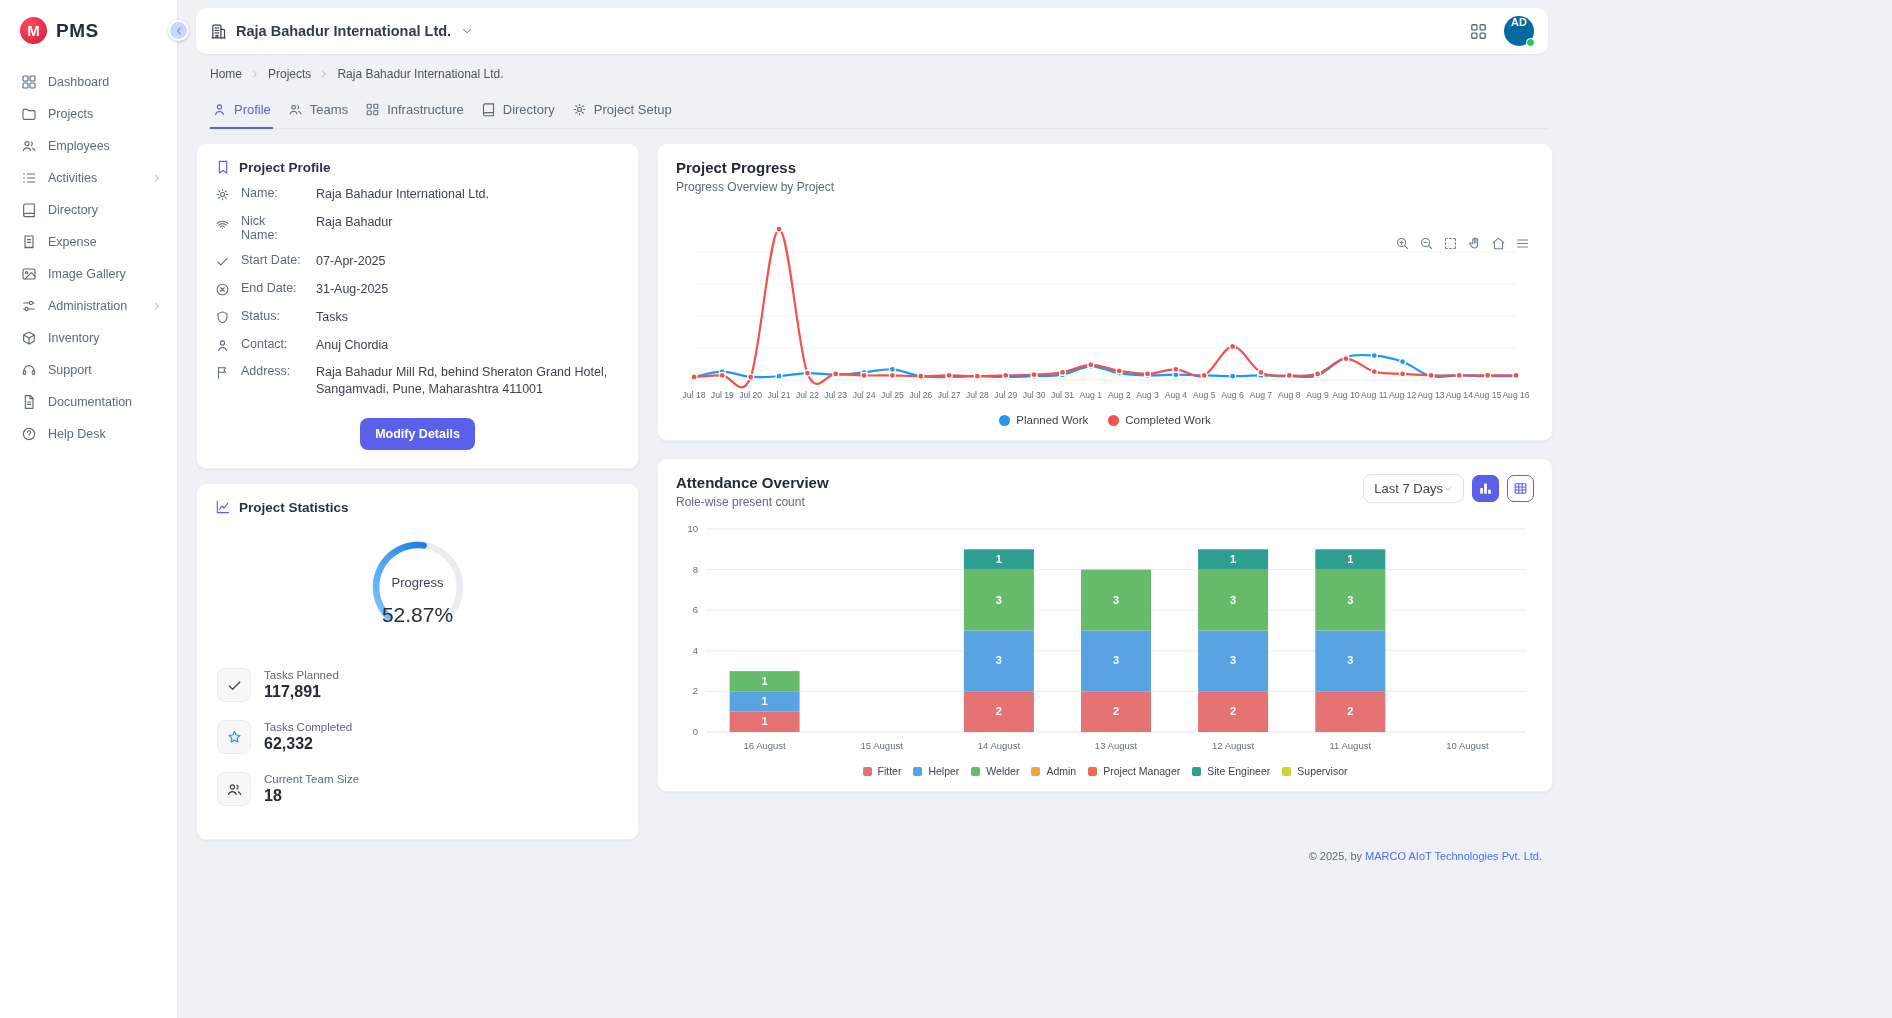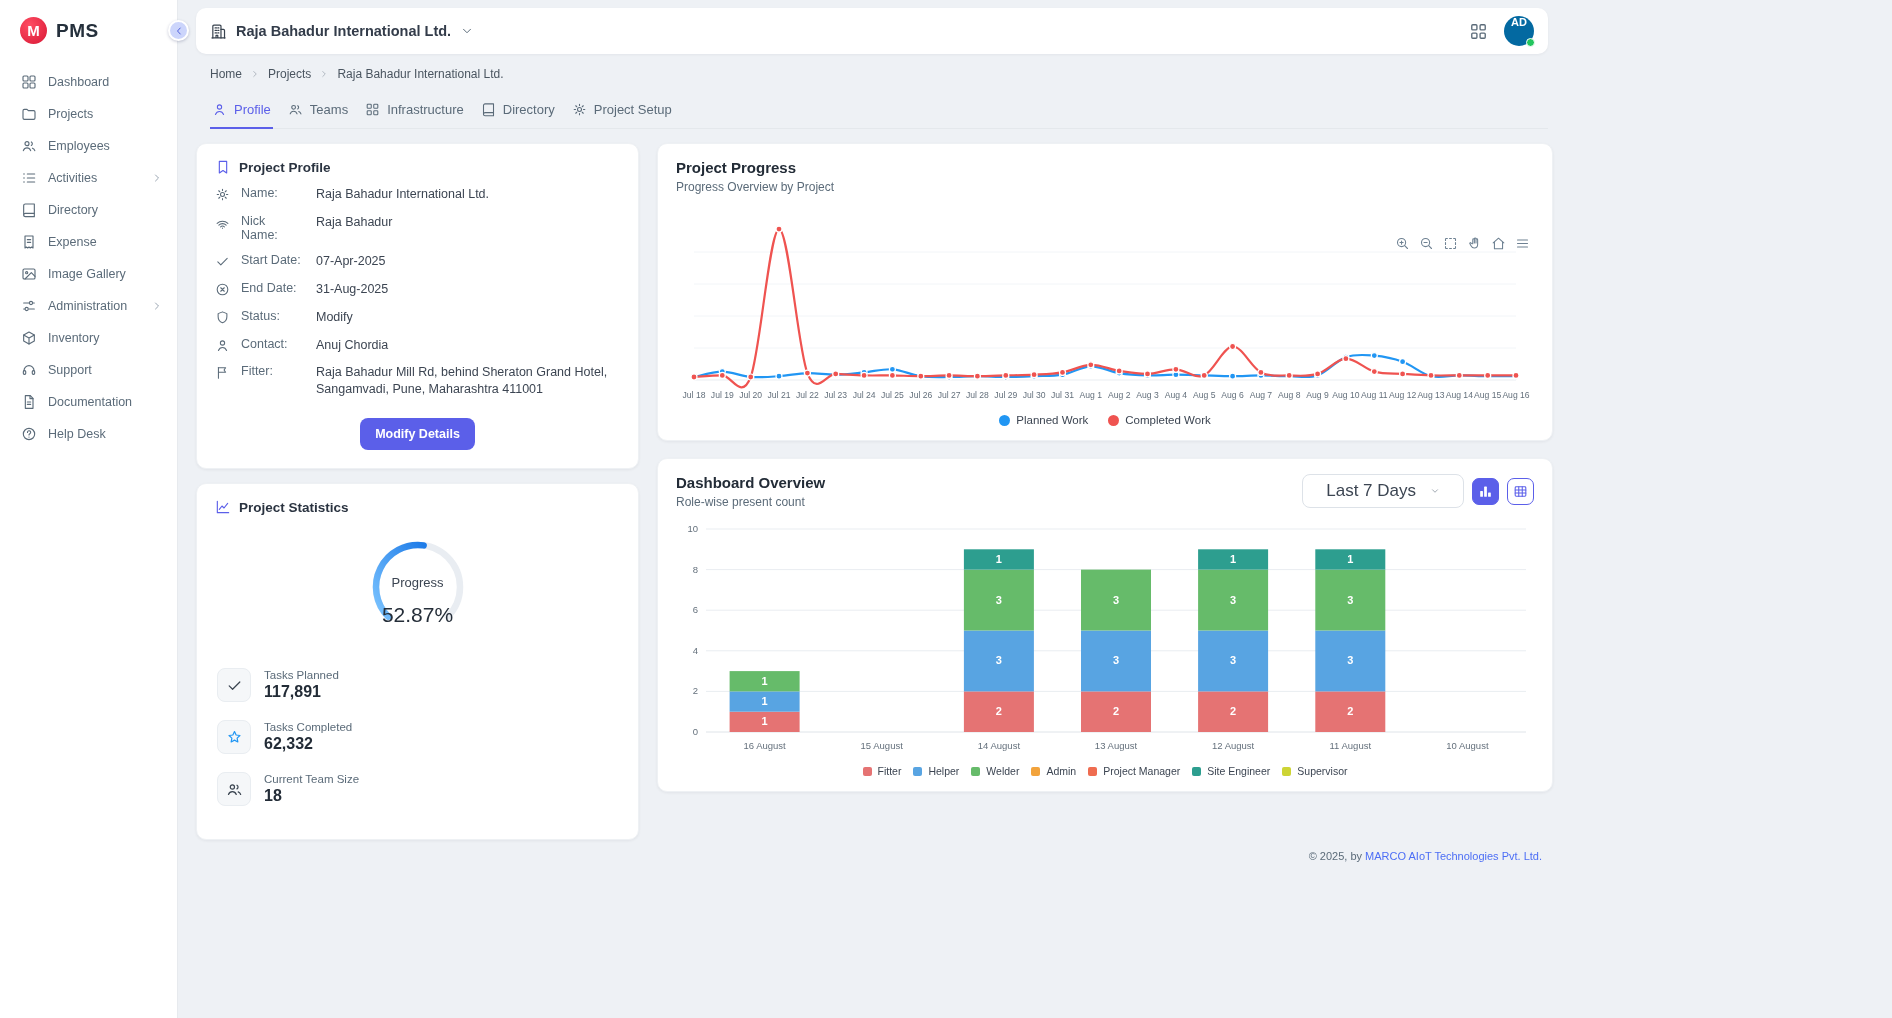--- a/index.html
+++ b/index.html
@@ -94,21 +94,21 @@
   .legend-item { display:flex; align-items:center; gap:6px; font-size:11.5px; color:#3c4552; cursor:pointer; }
   .legend-dot { width:11px; height:11px; border-radius:50%; }
   .legend-sq { width:9px; height:9px; border-radius:2px; }
   .bar-legend { flex-wrap:wrap; gap:12px; }
   .bar-legend .legend-item { font-size:10.5px; }
 
   
   .attendance-card { padding:15px 18px 12px; }
   .att-head { display:flex; align-items:flex-start; }
   .att-controls { margin-left:auto; display:flex; align-items:center; gap:8px; }
-  .select-box { display:flex; align-items:center; gap:14px; border:1px solid #dde2e8; border-radius:8px; padding:6px 23px; font-size:17px; color:#3c4552; cursor:pointer; background:#fff; }
+  .select-box { display:flex; align-items:center; border:1px solid #dde2e8; border-radius:8px; padding:6px 10px; font-size:13px; color:#3c4552; cursor:pointer; background:#fff; }
   .select-box .ic { color:#7b8793; }
   .view-btn { width:27px; height:27px; border-radius:7px; display:flex; align-items:center; justify-content:center; cursor:pointer; border:1px solid var(--accent); color:var(--accent); background:#fff; }
   .view-btn.active { background:var(--accent); color:#fff; }
   .bar-chart-box { margin-top:10px; }
 
   .footer { width:1352px; margin-left:0; text-align:right; font-size:11px; color:#5b6b79; margin-top:10px; padding-right:6px; }
   .footer a { color:#4c6ef5; text-decoration:none; font-weight:500; cursor:pointer; }
 </style>
 </head>
 <body>
@@ -416,40 +416,40 @@
                   <span class="field-label">End Date:</span>
                   <span class="field-value">31-Aug-2025</span>
                 </div>
                 <div class="field-row">
                   <span class="ic ic15">
                     <svg viewBox="0 0 24 24" fill="none" stroke="currentColor" stroke-width="1.7" stroke-linecap="round" stroke-linejoin="round">
                       <path d="M12 3l7 2.8v5c0 4.3-2.8 8.1-7 9.7-4.2-1.6-7-5.4-7-9.7v-5z"></path>
                     </svg>
                   </span>
                   <span class="field-label">Status:</span>
-                  <span class="field-value">Modify</span>
+                  <span class="field-value">Tasks</span>
                 </div>
                 <div class="field-row">
                   <span class="ic ic15">
                     <svg viewBox="0 0 24 24" fill="none" stroke="currentColor" stroke-width="1.7" stroke-linecap="round" stroke-linejoin="round">
                       <circle cx="12" cy="8" r="3.4"></circle>
                       <path d="M5.5 20c1.2-3.2 3.6-4.8 6.5-4.8s5.3 1.6 6.5 4.8"></path>
                     </svg>
                   </span>
                   <span class="field-label">Contact:</span>
                   <span class="field-value">Anuj Chordia</span>
                 </div>
                 <div class="field-row">
                   <span class="ic ic15">
                     <svg viewBox="0 0 24 24" fill="none" stroke="currentColor" stroke-width="1.7" stroke-linecap="round" stroke-linejoin="round">
                       <path d="M5.5 21V4"></path>
                       <path d="M5.5 4.5h11.5L14.5 8l2.5 3.5H5.5"></path>
                     </svg>
                   </span>
-                  <span class="field-label">Fitter:</span>
+                  <span class="field-label">Address:</span>
                   <span class="field-value">Raja Bahadur Mill Rd, behind Sheraton Grand Hotel, Sangamvadi, Pune, Maharashtra 411001</span>
                 </div>
               </div>
             <div class="btn-row">
               <button class="primary-btn">Modify Details</button>
             </div>
           </section>
 
           <section class="card stats-card">
             <div class="card-head">
@@ -670,21 +670,21 @@
                 <span class="legend-item">
                   <span class="legend-dot" style="background:#ef5350"></span>
                   <span>Completed Work</span>
                 </span>
               </div>
           </section>
 
           <section class="card attendance-card">
             <div class="att-head">
               <div>
-                <div class="panel-title">Dashboard Overview</div>
+                <div class="panel-title">Attendance Overview</div>
                 <div class="panel-sub">Role-wise present count</div>
               </div>
               <div class="att-controls">
                 <div class="select-box">
                   <span>Last 7 Days</span>
                   <span class="ic ic10">
                       <svg viewBox="0 0 24 24" fill="none" stroke="currentColor" stroke-width="1.7" stroke-linecap="round" stroke-linejoin="round">
                         <path d="M6 9l6 6 6-6"></path>
                       </svg>
                     </span>

